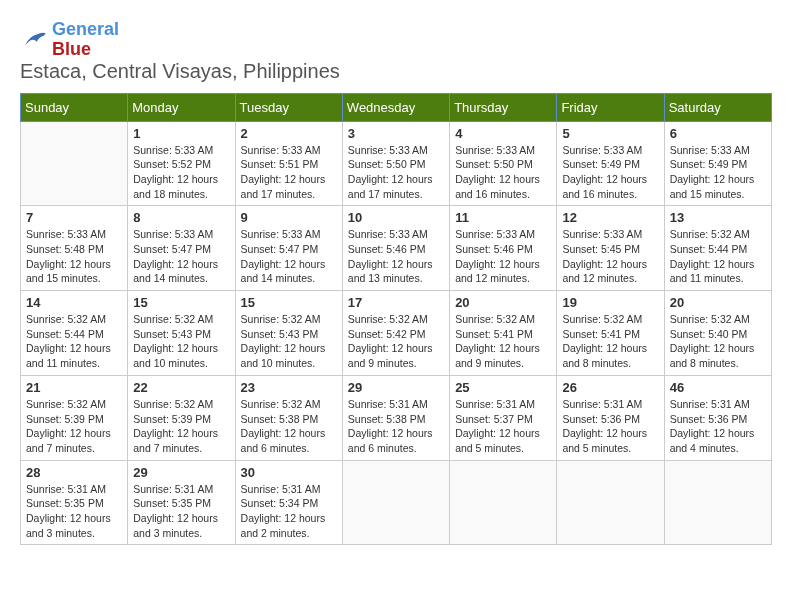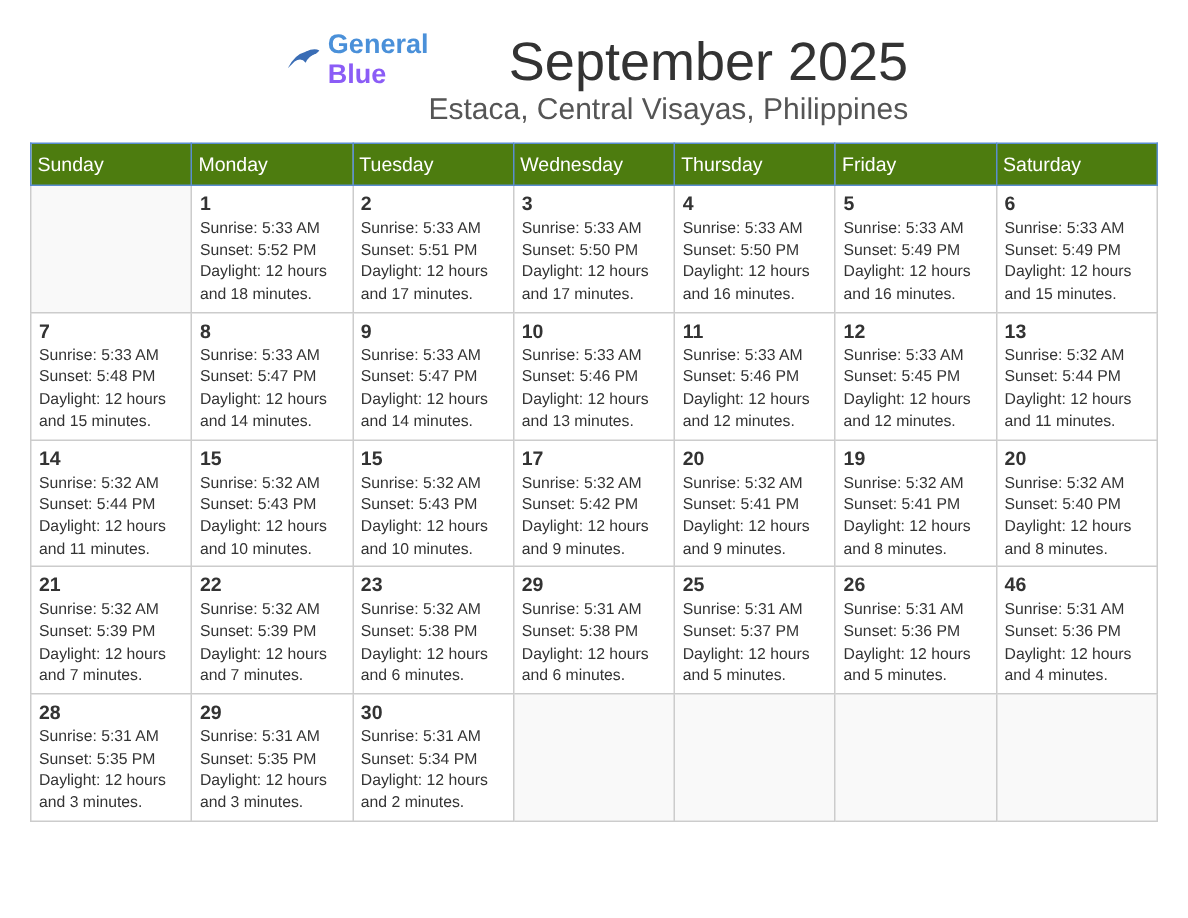--- a/index.html
+++ b/index.html
@@ -5,23 +5,24 @@
     * { box-sizing: border-box; margin: 0; padding: 0; }
     body {
       font-family: Arial, sans-serif;
       background: #fff;
       width: 792px;
       min-height: 612px;
       padding: 20px;
     }
     .header {
       display: flex;
-      justify-content: center;
+      justify-content: flex-start;
       align-items: flex-start;
       margin-bottom: 10px;
+      flex-direction: column;
     }
     .logo {
       display: flex;
       align-items: center;
       gap: 4px;
     }
     .logo-text {
       font-size: 18px;
       font-weight: bold;
       color: #333;
@@ -87,25 +88,24 @@
 <body>
 
 <div class="header">
   <div class="logo">
     <svg class="logo-bird" viewBox="0 0 30 24" xmlns="http://www.w3.org/2000/svg">
       <path d="M5 18 Q10 8 18 6 Q22 5 26 7 Q20 9 18 14 Q15 10 10 13 Q8 15 5 18Z" fill="#3a6db5"></path>
       <path d="M18 6 Q24 3 28 5 Q26 8 22 8 Q20 7 18 6Z" fill="#3a6db5"></path>
     </svg>
     <div class="logo-text">
       <div><span>General</span></div>
-      <div><span style="color:#8b5cf6">Blue</span></div>
+      <div><span style="color:#b91c1c">Blue</span></div>
     </div>
   </div>
   <div class="title-block">
-    <div class="month-title">September 2025</div>
     <div class="location">Estaca, Central Visayas, Philippines</div>
   </div>
 </div>
 
 <table>
   <thead>
     <tr>
     <th>Sunday</th>
         <th>Monday</th>
         <th>Tuesday</th>

